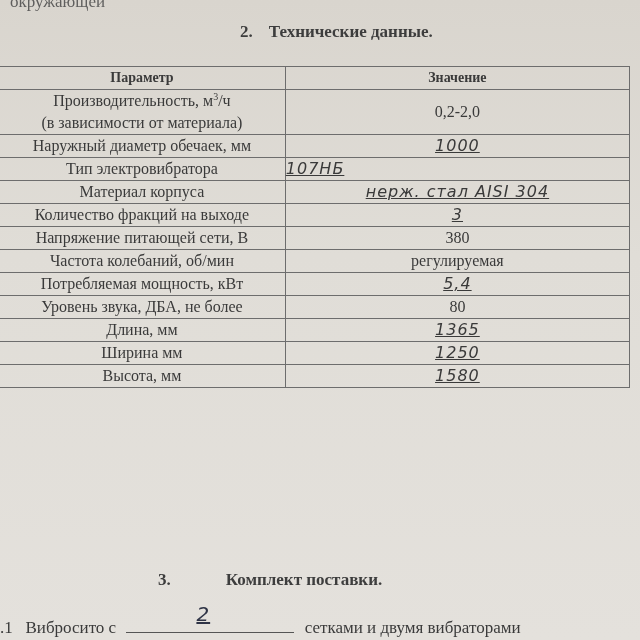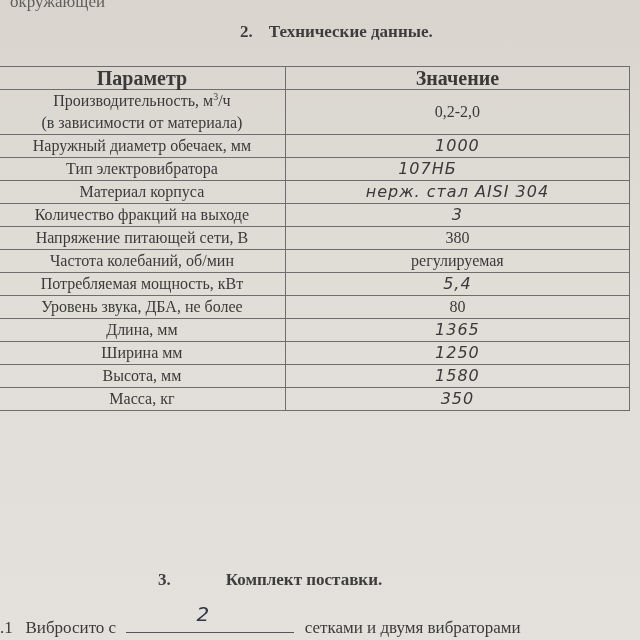--- a/index.html
+++ b/index.html
@@ -31,26 +31,26 @@
     position: absolute; left: -2px; top: 66px;
     width: 632px;
     border-collapse: collapse;
     font-size: 16px;
   }
   table.tech td, table.tech th {
     border: 1.3px solid #6d6d6d;
     padding: 0; text-align: center; line-height: 22px;
     color: #3a3a3a;
   }
-  table.tech th { font-weight: bold; font-size: 20px; height: 22px; }
+  table.tech th { font-weight: bold; font-size: 14px; height: 22px; }
   table.tech td.param { width: 310px; }
   table.tech td.value { width: 322px; }
   .hw {
     font-family: "DejaVu Sans", sans-serif; font-style: italic;
-    color: #2f3446; font-size: 16px; letter-spacing: 1px;
+    color: #2f3446; font-size: 16px; letter-spacing: 1px; text-decoration: underline;
   }
   .row-2l td { line-height: 18px; height: 40px; }
   .sup { font-size: 10px; vertical-align: super; line-height: 0; }
 
   .item31 {
     position: absolute; left: 0; top: 612px; font-size: 17px; color: #3a3a3a;
     white-space: nowrap;
   }
   .item31 .blank {
     display: inline-block; width: 168px; border-bottom: 1.3px solid #555;
@@ -80,21 +80,21 @@
         <span>(в зависимости от материала)</span>
       </td>
       <td class="value">0,2-2,0</td>
     </tr>
     <tr>
       <td class="param">Наружный диаметр обечаек, мм</td>
       <td class="value hw">1000</td>
     </tr>
     <tr>
       <td class="param">Тип электровибратора</td>
-      <td class="value hw" style="text-align:center;padding-right:60px">107НБ</td>
+      <td class="value hw" style="text-align:left;padding-right:60px">107НБ</td>
     </tr>
     <tr>
       <td class="param">Материал корпуса</td>
       <td class="value hw">нерж. стал AISI 304</td>
     </tr>
     <tr>
       <td class="param">Количество фракций на выходе</td>
       <td class="value hw">3</td>
     </tr>
     <tr>
@@ -118,24 +118,20 @@
       <td class="value hw">1365</td>
     </tr>
     <tr>
       <td class="param">Ширина мм</td>
       <td class="value hw">1250</td>
     </tr>
     <tr>
       <td class="param">Высота, мм</td>
       <td class="value hw">1580</td>
     </tr>
-    <tr>
-      <td class="param">Масса, кг</td>
-      <td class="value hw">350</td>
-    </tr>
   </tbody>
     </table>
 
   <div class="section-title s3">
     <span class="num">3.</span><span>Комплект поставки.</span>
   </div>
 
   <div class="item31">
     <span>.1</span>
     &nbsp;&nbsp;<span>Вибросито с</span>

